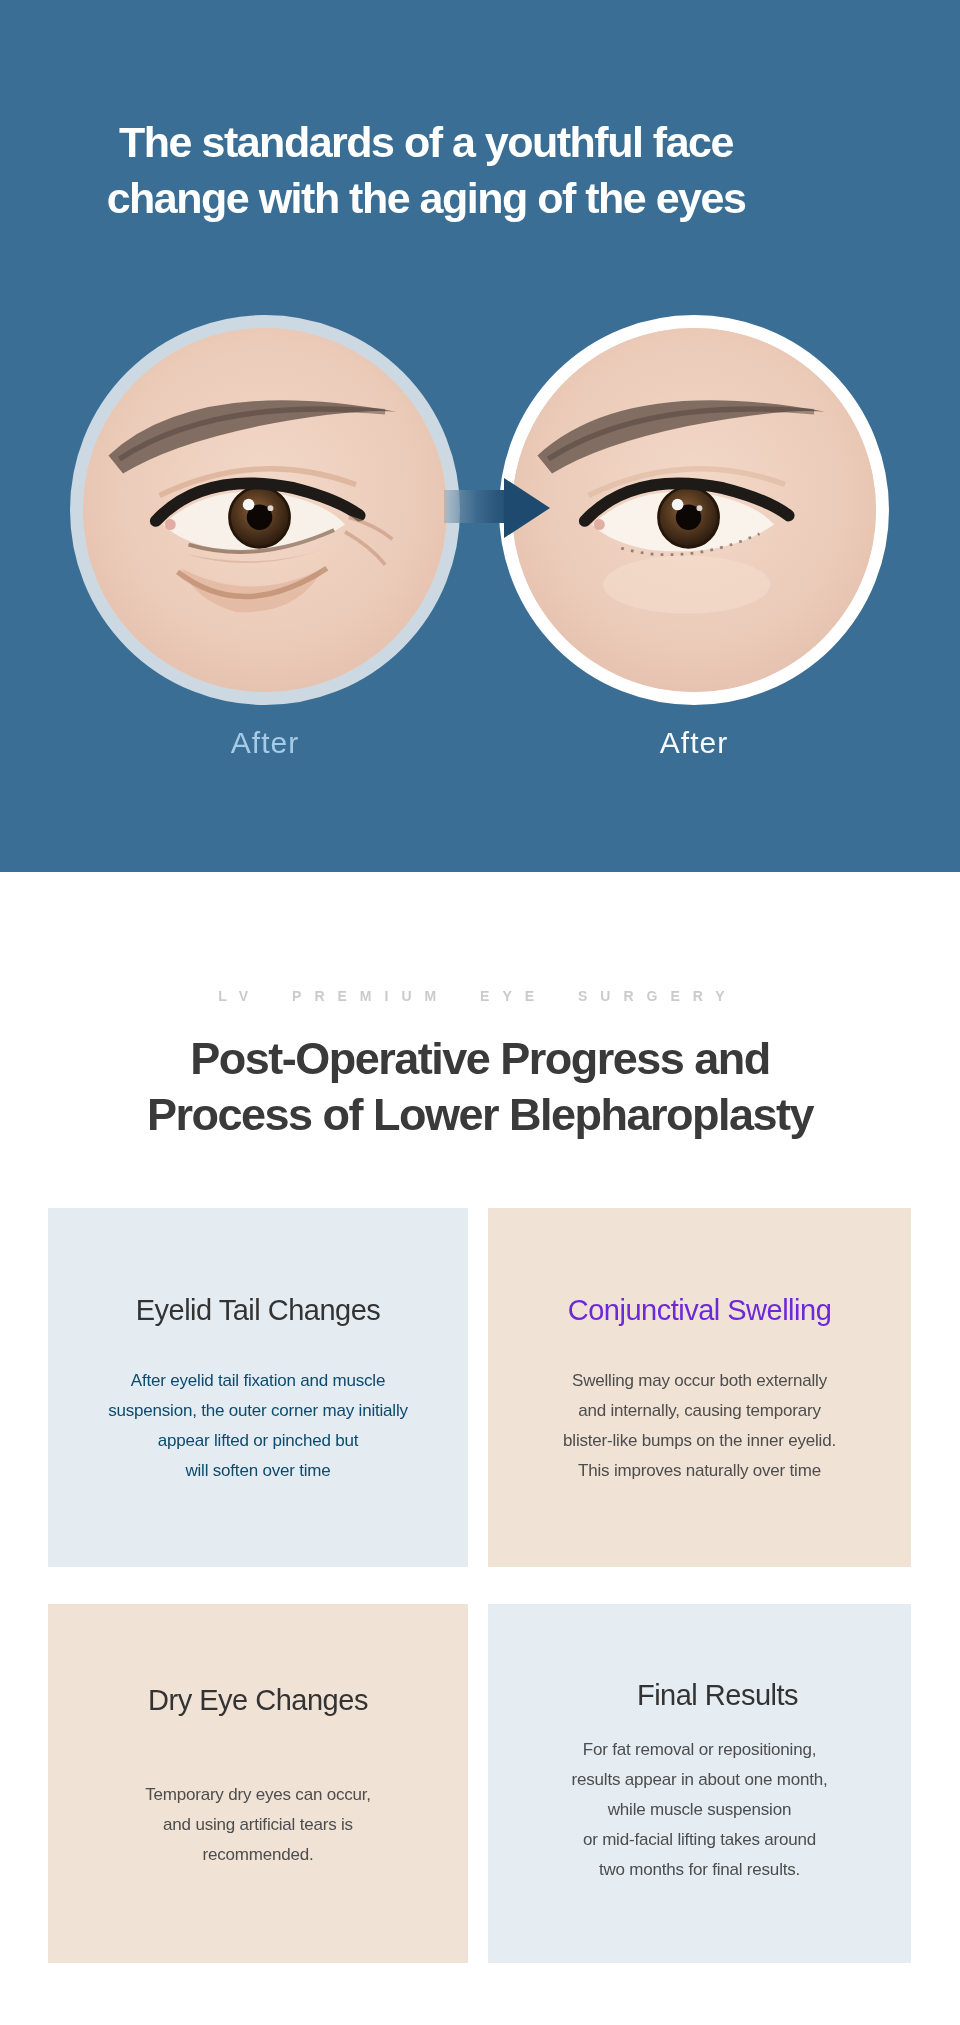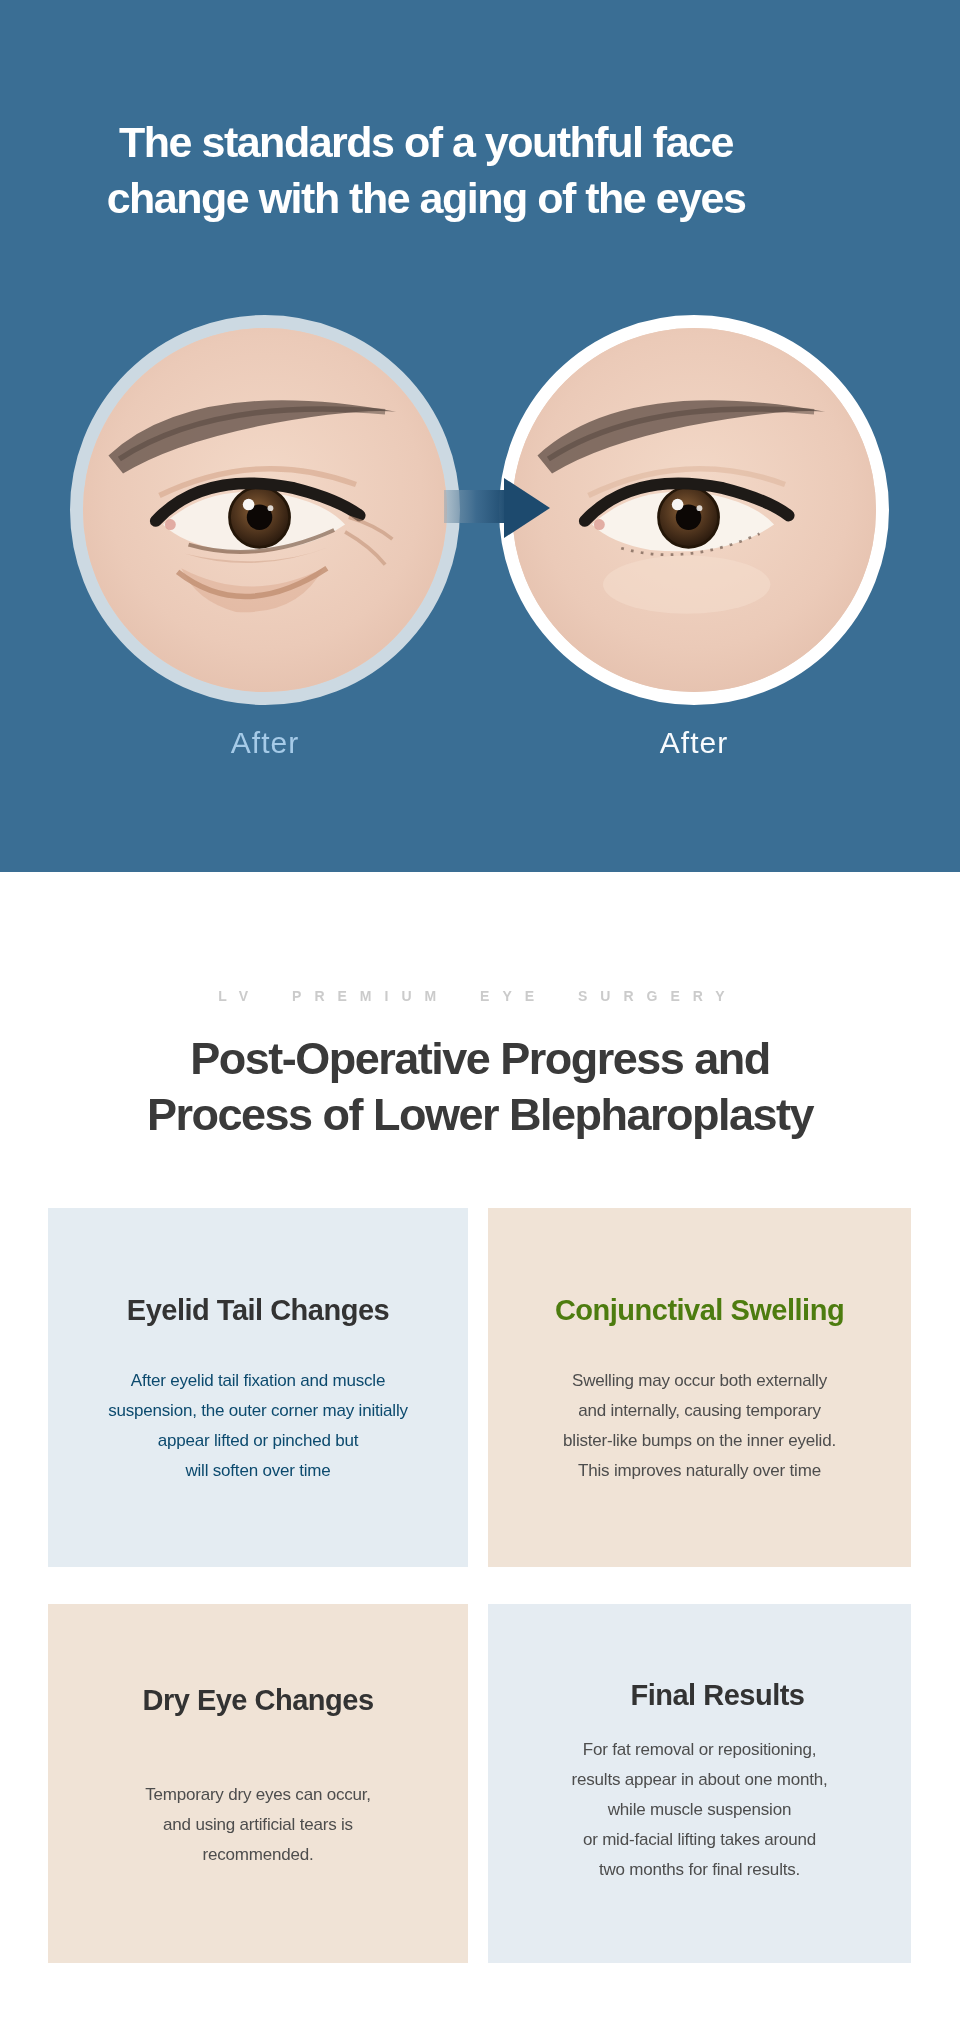--- a/index.html
+++ b/index.html
@@ -50,21 +50,21 @@
   }
   .card{
     position:absolute;width:420px;height:359px;box-sizing:border-box;
     text-align:center;
   }
   .card--1{left:48px;top:1208px;}
   .card--2{left:488px;top:1208px;width:423px;}
   .card--3{left:48px;top:1604px;}
   .card--4{left:488px;top:1604px;width:423px;}
   .card-title{
-    margin:0;font-size:29px;line-height:40px;font-weight:700;letter-spacing:-0.5px;
+    margin:0;font-size:29px;line-height:40px;font-weight:400;letter-spacing:-0.5px;
   }
   .card--1 .card-title,.card--2 .card-title{margin-top:82px;}
   .card--3 .card-title{margin-top:76px;}
   .card--4 .card-title{margin-top:71px;margin-left:36px;}
   .card-body{
     margin:0 auto;width:380px;
     font-size:17px;line-height:30px;letter-spacing:-0.2px;font-weight:400;
   }
   .card--1 .card-body,.card--2 .card-body{margin-top:36px;}
   .card--3 .card-body{margin-top:60px;}
@@ -164,21 +164,21 @@
 
   <div class="card card--1" style="background-color: rgb(228, 236, 242);">
     <h3 class="card-title" style="color: rgb(51, 51, 51);">Eyelid Tail Changes</h3>
     <p class="card-body multiline" style="color: #0c4a6e;">After eyelid tail fixation and muscle
 suspension, the outer corner may initially
 appear lifted or pinched but
 will soften over time</p>
   </div>
 
   <div class="card card--2" style="background-color: rgb(240, 227, 214);">
-    <h3 class="card-title" style="color: #4d7c0f;">Conjunctival Swelling</h3>
+    <h3 class="card-title" style="color: #6d28d9;">Conjunctival Swelling</h3>
     <p class="card-body multiline" style="color: rgb(77, 77, 77);">Swelling may occur both externally
 and internally, causing temporary
 blister-like bumps on the inner eyelid.
 This improves naturally over time</p>
   </div>
 
   <div class="card card--3" style="background-color: rgb(240, 227, 214);">
     <h3 class="card-title" style="color: rgb(51, 51, 51);">Dry Eye Changes</h3>
     <p class="card-body multiline" style="color: rgb(77, 77, 77);">Temporary dry eyes can occur,
 and using artificial tears is

